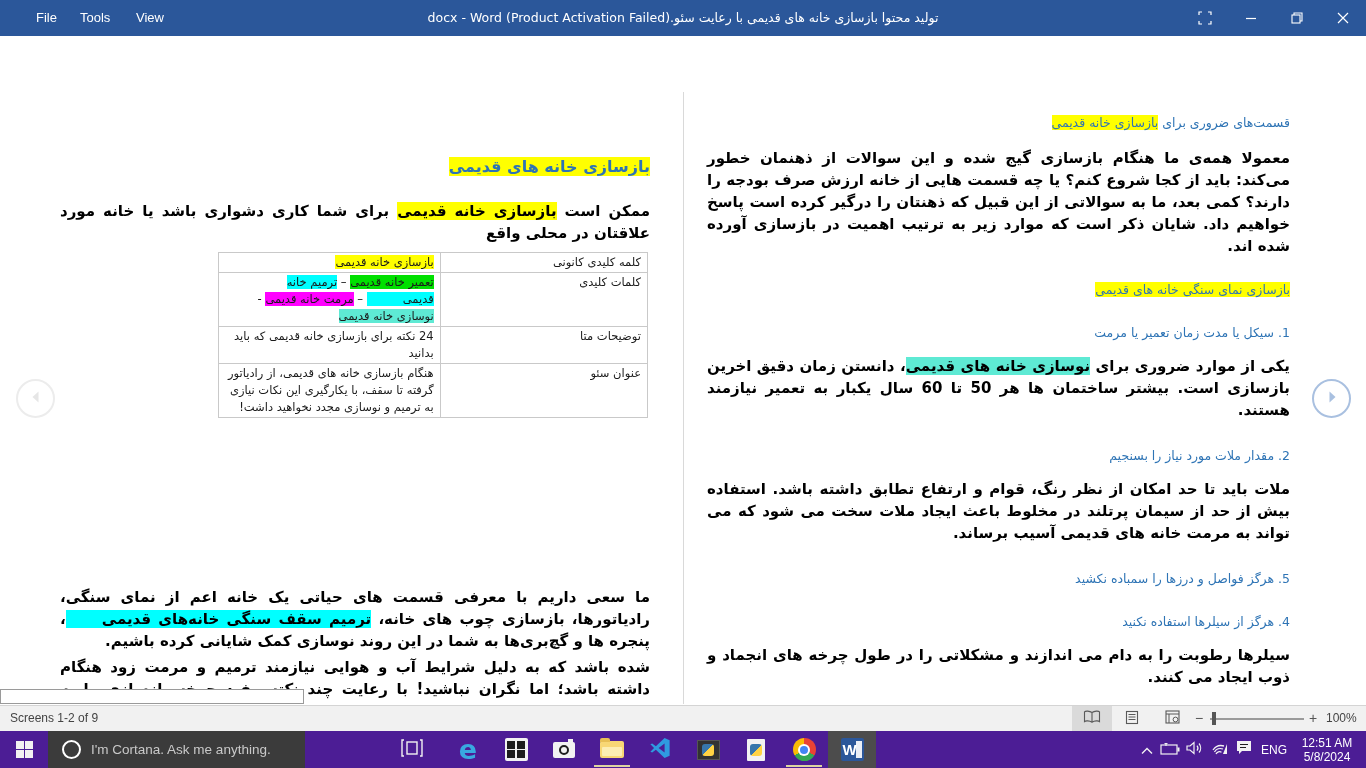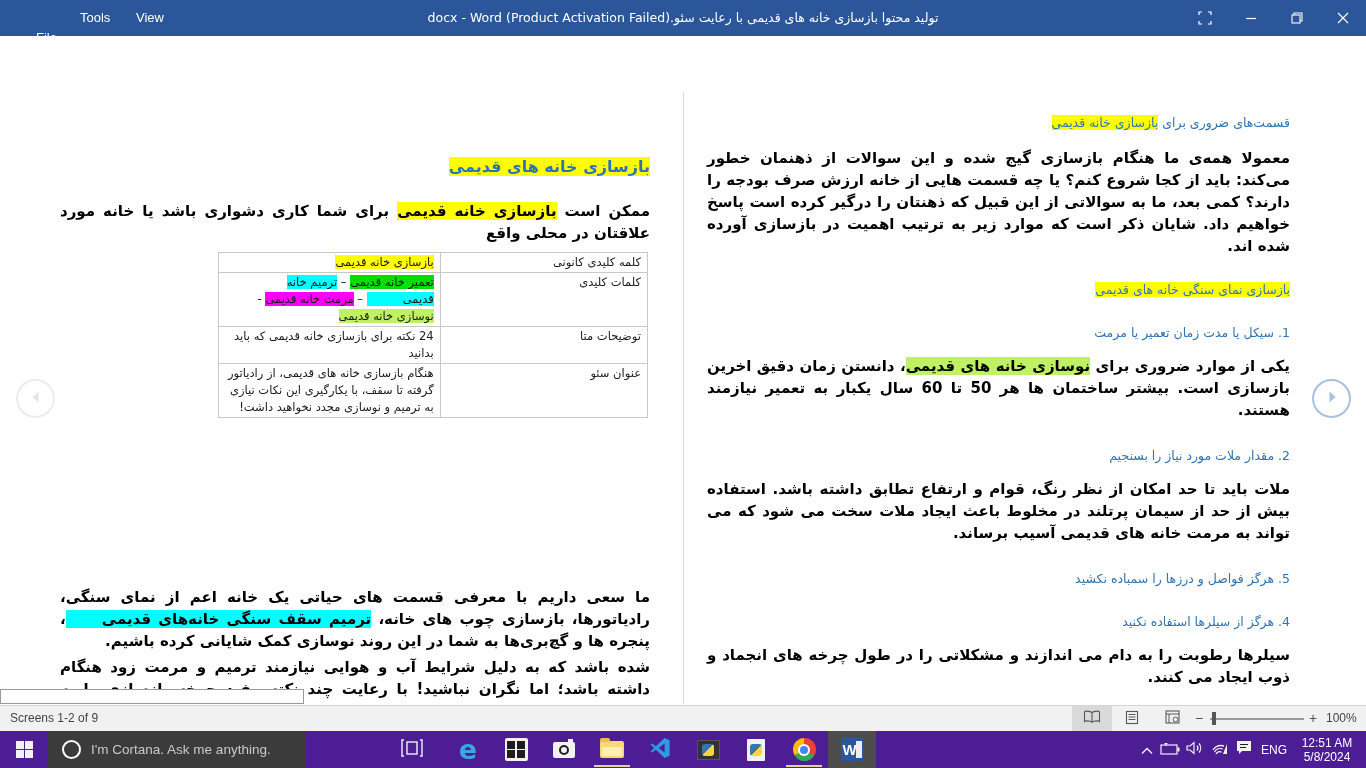--- a/index.html
+++ b/index.html
@@ -1,34 +1,34 @@
 <!DOCTYPE html>
 <html><head>
 <meta charset="utf-8">
 <style>
   html,body{margin:0;padding:0;background:#777;}
   .screen{position:relative;width:1366px;height:768px;overflow:hidden;background:#fff;
           font-family:"Liberation Sans",sans-serif;-webkit-font-smoothing:antialiased;}
   
   .titlebar{position:absolute;left:0;top:0;width:1366px;height:36px;background:#2b579a;color:#fff;z-index:5;}
   .menu-item{position:absolute;top:0;height:36px;line-height:36px;font-size:13px;color:#fff;padding:0 6px;cursor:default;}
-  .m-file{left:30px;margin-top:20px;} .m-tools{left:74px;} .m-view{left:130px;}
+  .m-file{left:30px;} .m-tools{left:74px;} .m-view{left:130px;}
   .win-title{position:absolute;left:200px;right:200px;top:0;height:36px;line-height:36px;text-align:center;
              font-size:12.5px;font-family:"DejaVu Sans",sans-serif;direction:ltr;unicode-bidi:plaintext;
              white-space:nowrap;overflow:hidden;}
   .wc{position:absolute;top:0;width:46px;height:36px;display:flex;align-items:center;justify-content:center;}
   .wc svg{display:block;}
   .wc-ribbon{right:138px;} .wc-min{right:92px;} .wc-restore{right:46px;} .wc-close{right:0;}
   
   .doc{position:absolute;left:0;top:36px;width:1366px;height:653px;background:#fff;overflow:hidden;margin-top:36px;}
   .page-divider{position:absolute;left:683px;top:20px;width:1px;height:612px;background:#d9d9d9;}
   .fa{font-family:"DejaVu Sans",sans-serif;direction:rtl;}
   .body-p{font-size:15px;font-weight:bold;line-height:22px;text-align:justify;color:#000;margin:0;}
   .h-blue{color:#2e74b5;font-size:12.5px;font-weight:normal;line-height:17px;margin:0;}
-  .hl-y{background:#ffff00;} .hl-gray{background:#bef264;} .hl-c{background:#00ffff;padding-left:36px;}
+  .hl-y{background:#ffff00;} .hl-gray{background:#5eead4;} .hl-c{background:#00ffff;padding-left:36px;}
   .hl-g{background:#00e000;} .hl-m{background:#ff00ff;}
   .page-right{position:absolute;left:683px;top:0;width:683px;height:653px;padding:42px 76px 0 24px;box-sizing:border-box;}
   .page-left{position:absolute;left:0;top:0;width:683px;height:653px;padding:84px 33px 0 60px;box-sizing:border-box;}
   .pr-p1{margin-top:16px;}
   .pr-h2{margin-top:24px;}
   .pr-h3{margin-top:26px;}
   .pr-p{margin-top:14px;}
   .pl-title{color:#2e74b5;font-size:16px;font-weight:bold;text-align:right;margin:0;line-height:22px;}
   .pl-intro{margin-top:22px;}
   .seo-table{border-collapse:collapse;direction:rtl;width:430px;margin:8px 2px 0 auto;

